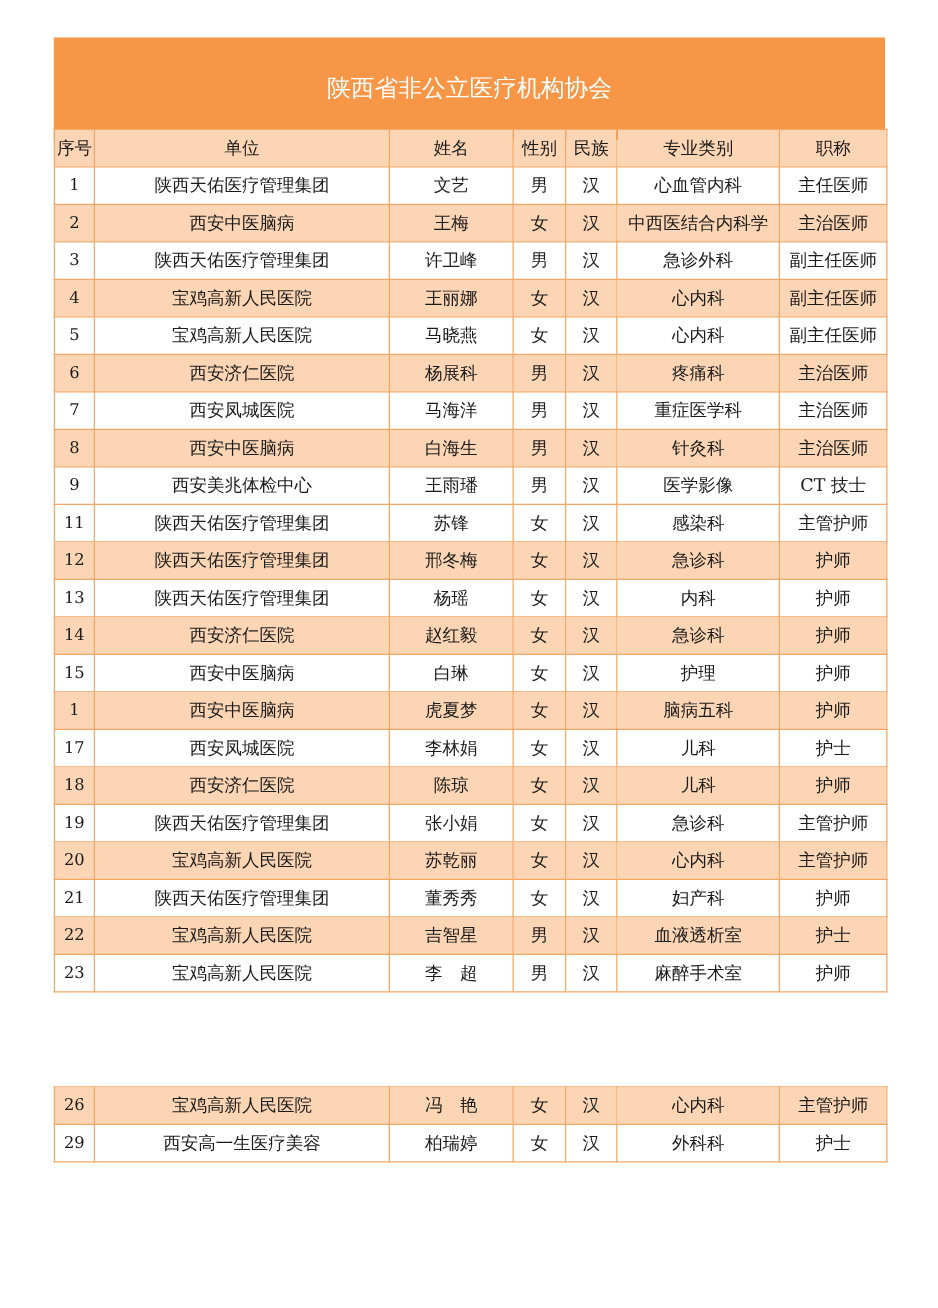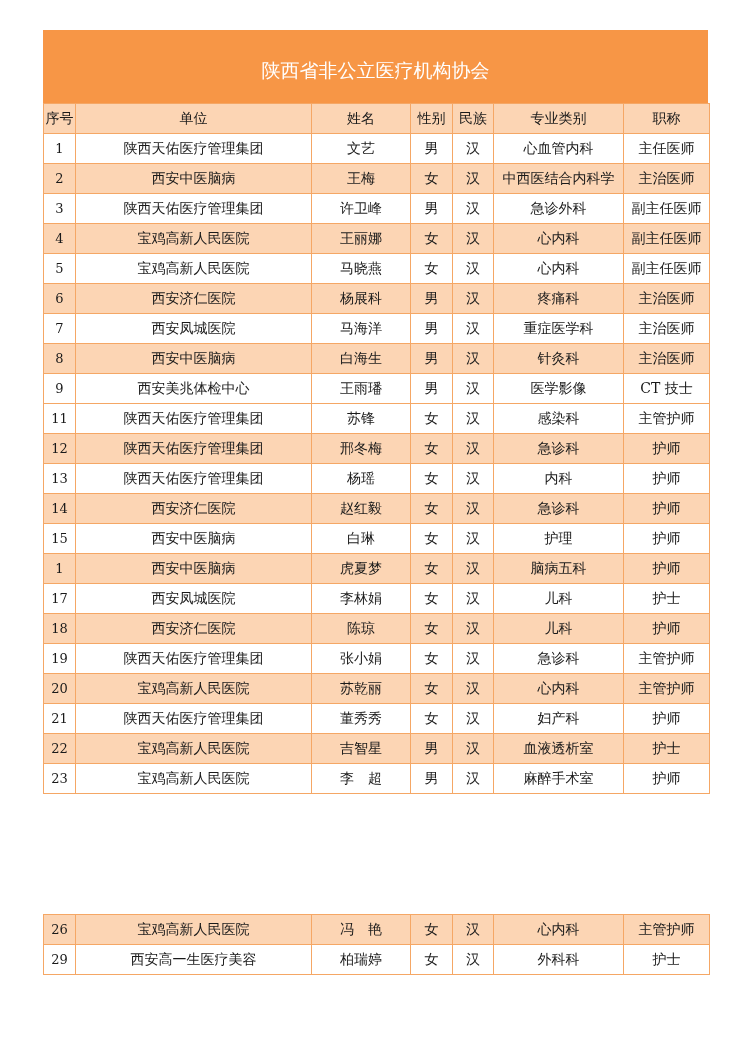--- a/index.html
+++ b/index.html
@@ -3,21 +3,21 @@
 <meta charset="utf-8">
 <style>
   html, body { margin: 0; padding: 0; background: #ffffff; }
   body { width: 750px; height: 1046px; position: relative; overflow: hidden;
          font-family: "DejaVu Serif", "Liberation Serif", serif; color: #1a1a1a; }
   .title-bar { position: absolute; left: 43px; top: 30px; width: 665px; height: 82px;
                background: #f79646; display: flex; align-items: center; justify-content: center; }
   .title-text { color: #ffffff; font-family: "DejaVu Sans", "Liberation Sans", sans-serif; font-size: 19px; }
   table { position: absolute; left: 43px; border-collapse: collapse; table-layout: fixed; width: 666px; }
   #t1 { top: 103px; }
-  #t2 { top: 914px; }
+  #t2 { top: 869px; }
   td, th { border: 1px solid #f5a765; height: 29px; padding: 0; text-align: center; vertical-align: middle;
            font-size: 14px; font-weight: normal; white-space: nowrap; overflow: hidden; }
   th { background: #fcd5b4; font-family: "DejaVu Sans", "Liberation Sans", sans-serif; font-size: 14px; }
   tr.odd td { background: #ffffff; }
   tr.even td { background: #fcd5b4; }
   td.num { font-size: 13px; }
   col.c0 { width: 32px; } col.c1 { width: 236px; } col.c2 { width: 99px; }
   col.c3 { width: 42px; } col.c4 { width: 41px; } col.c5 { width: 130px; } col.c6 { width: 86px; }
 </style>
 </head>

